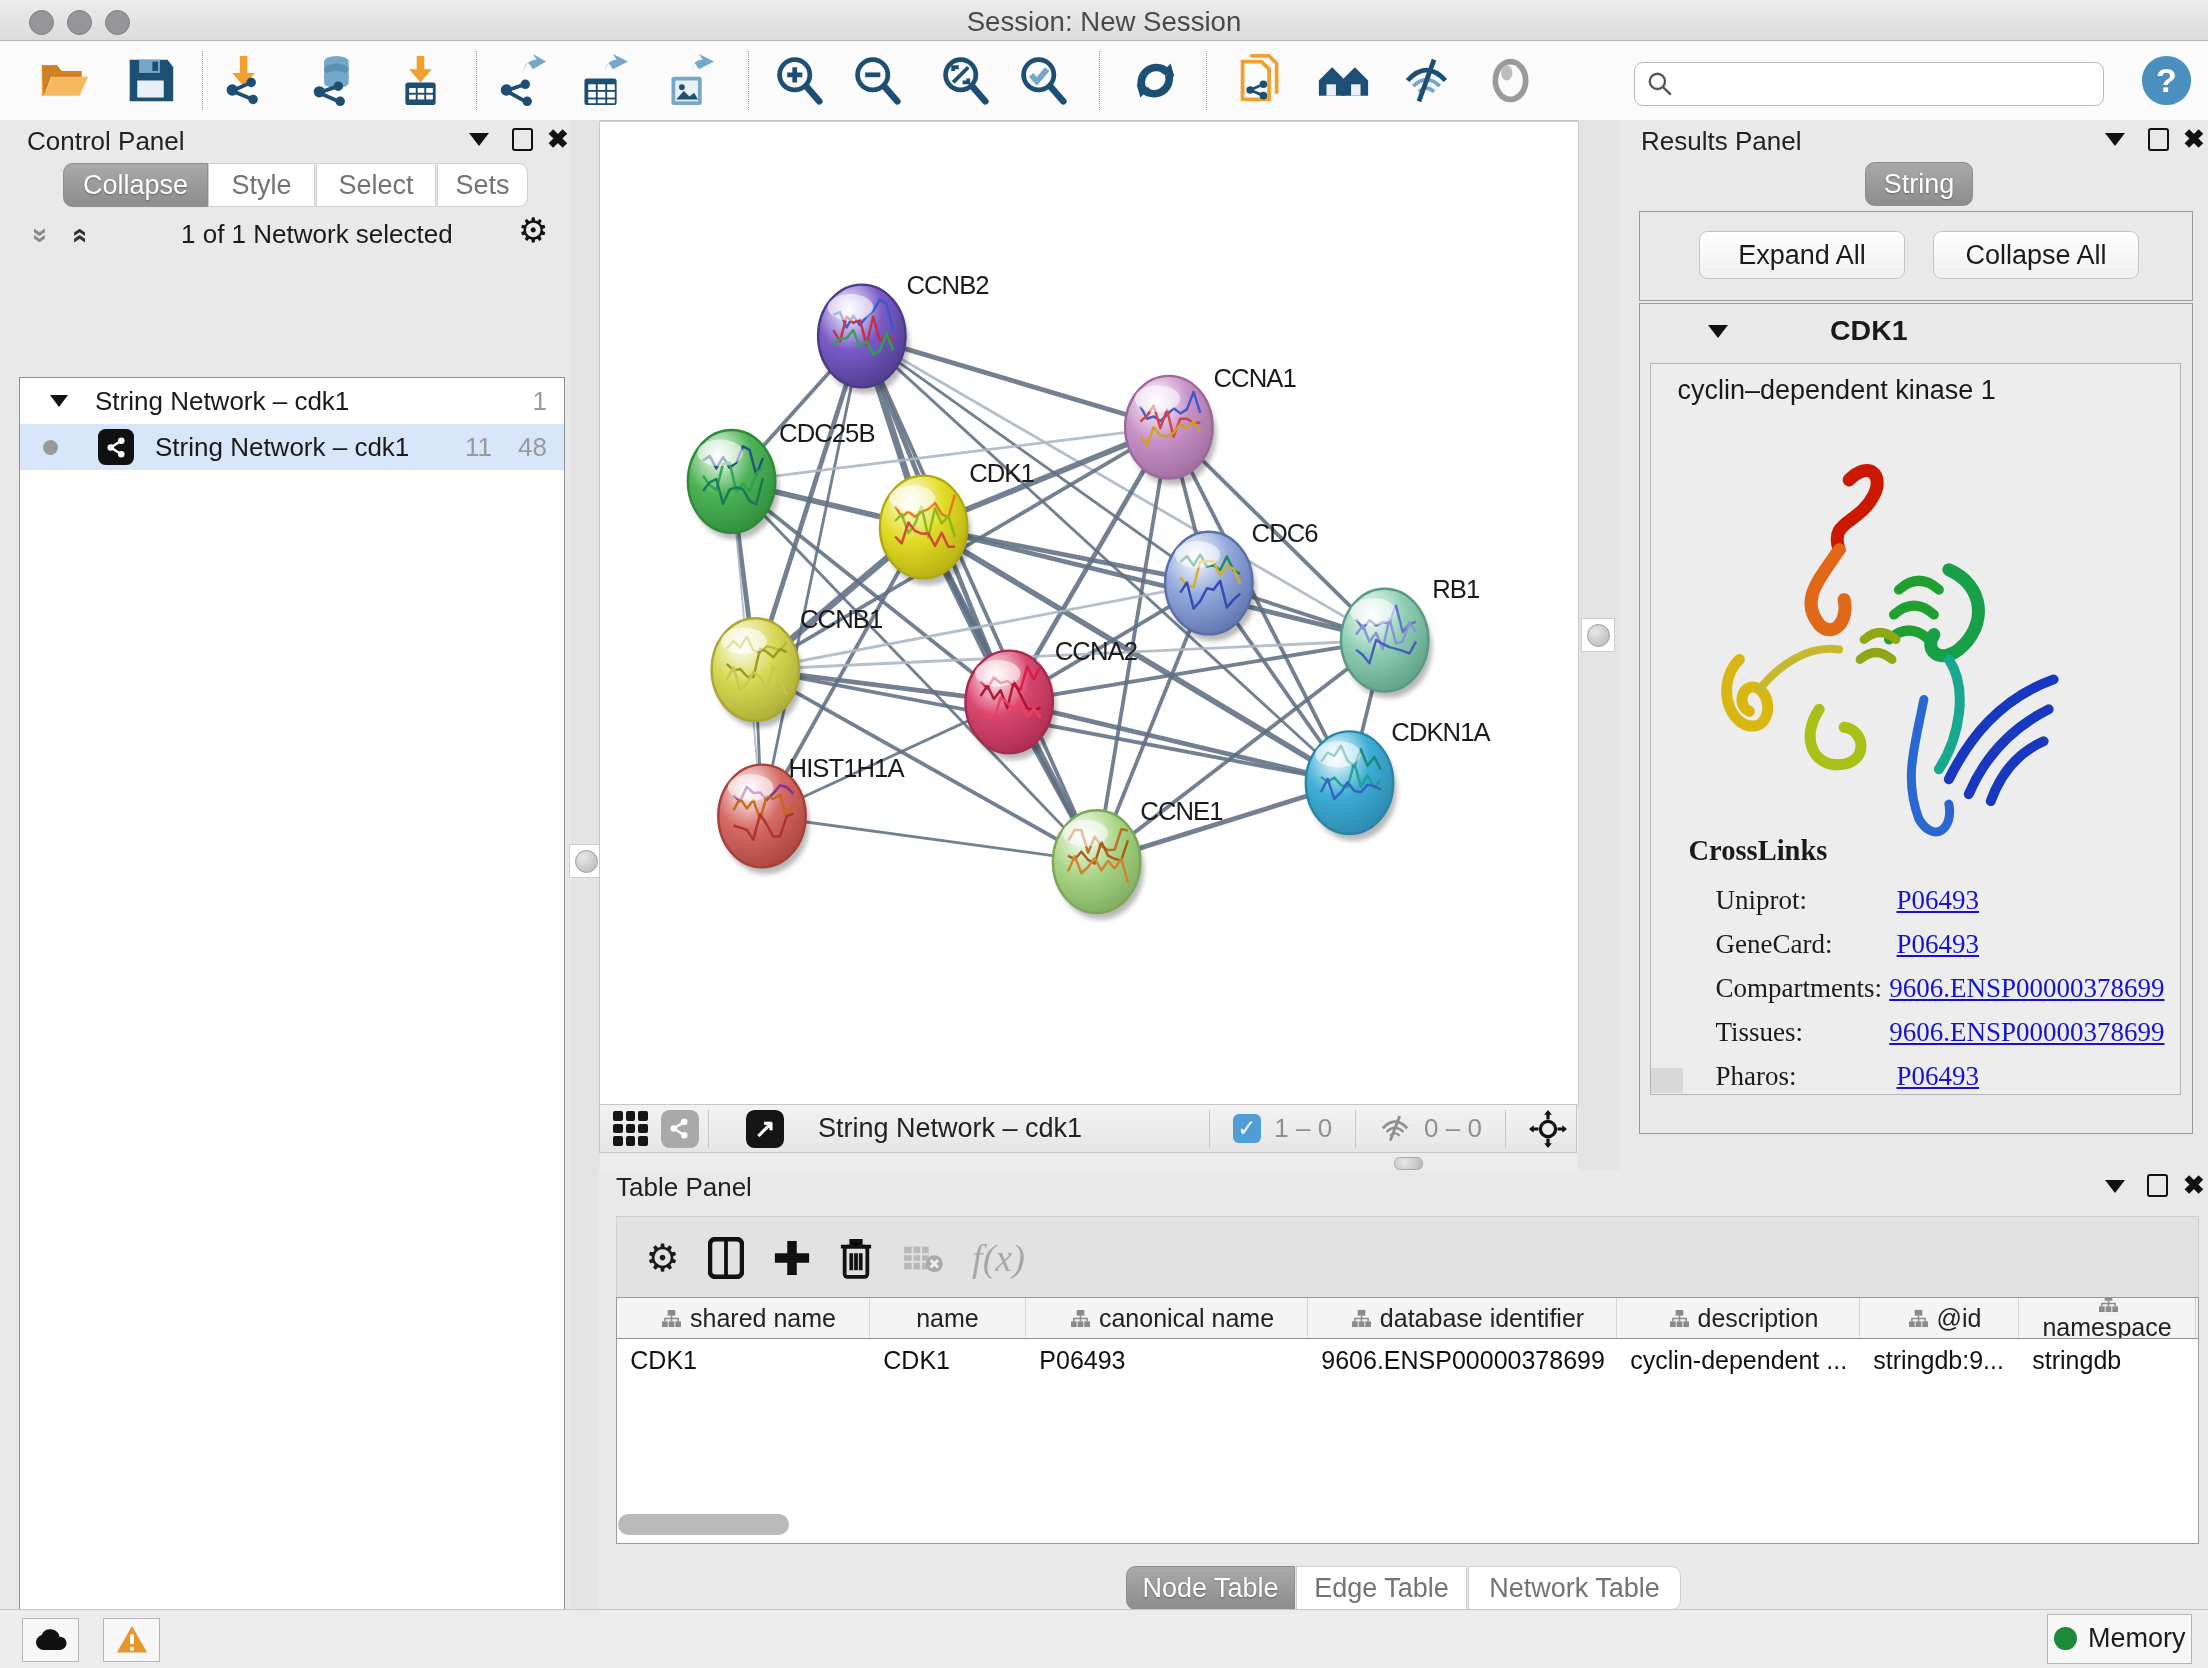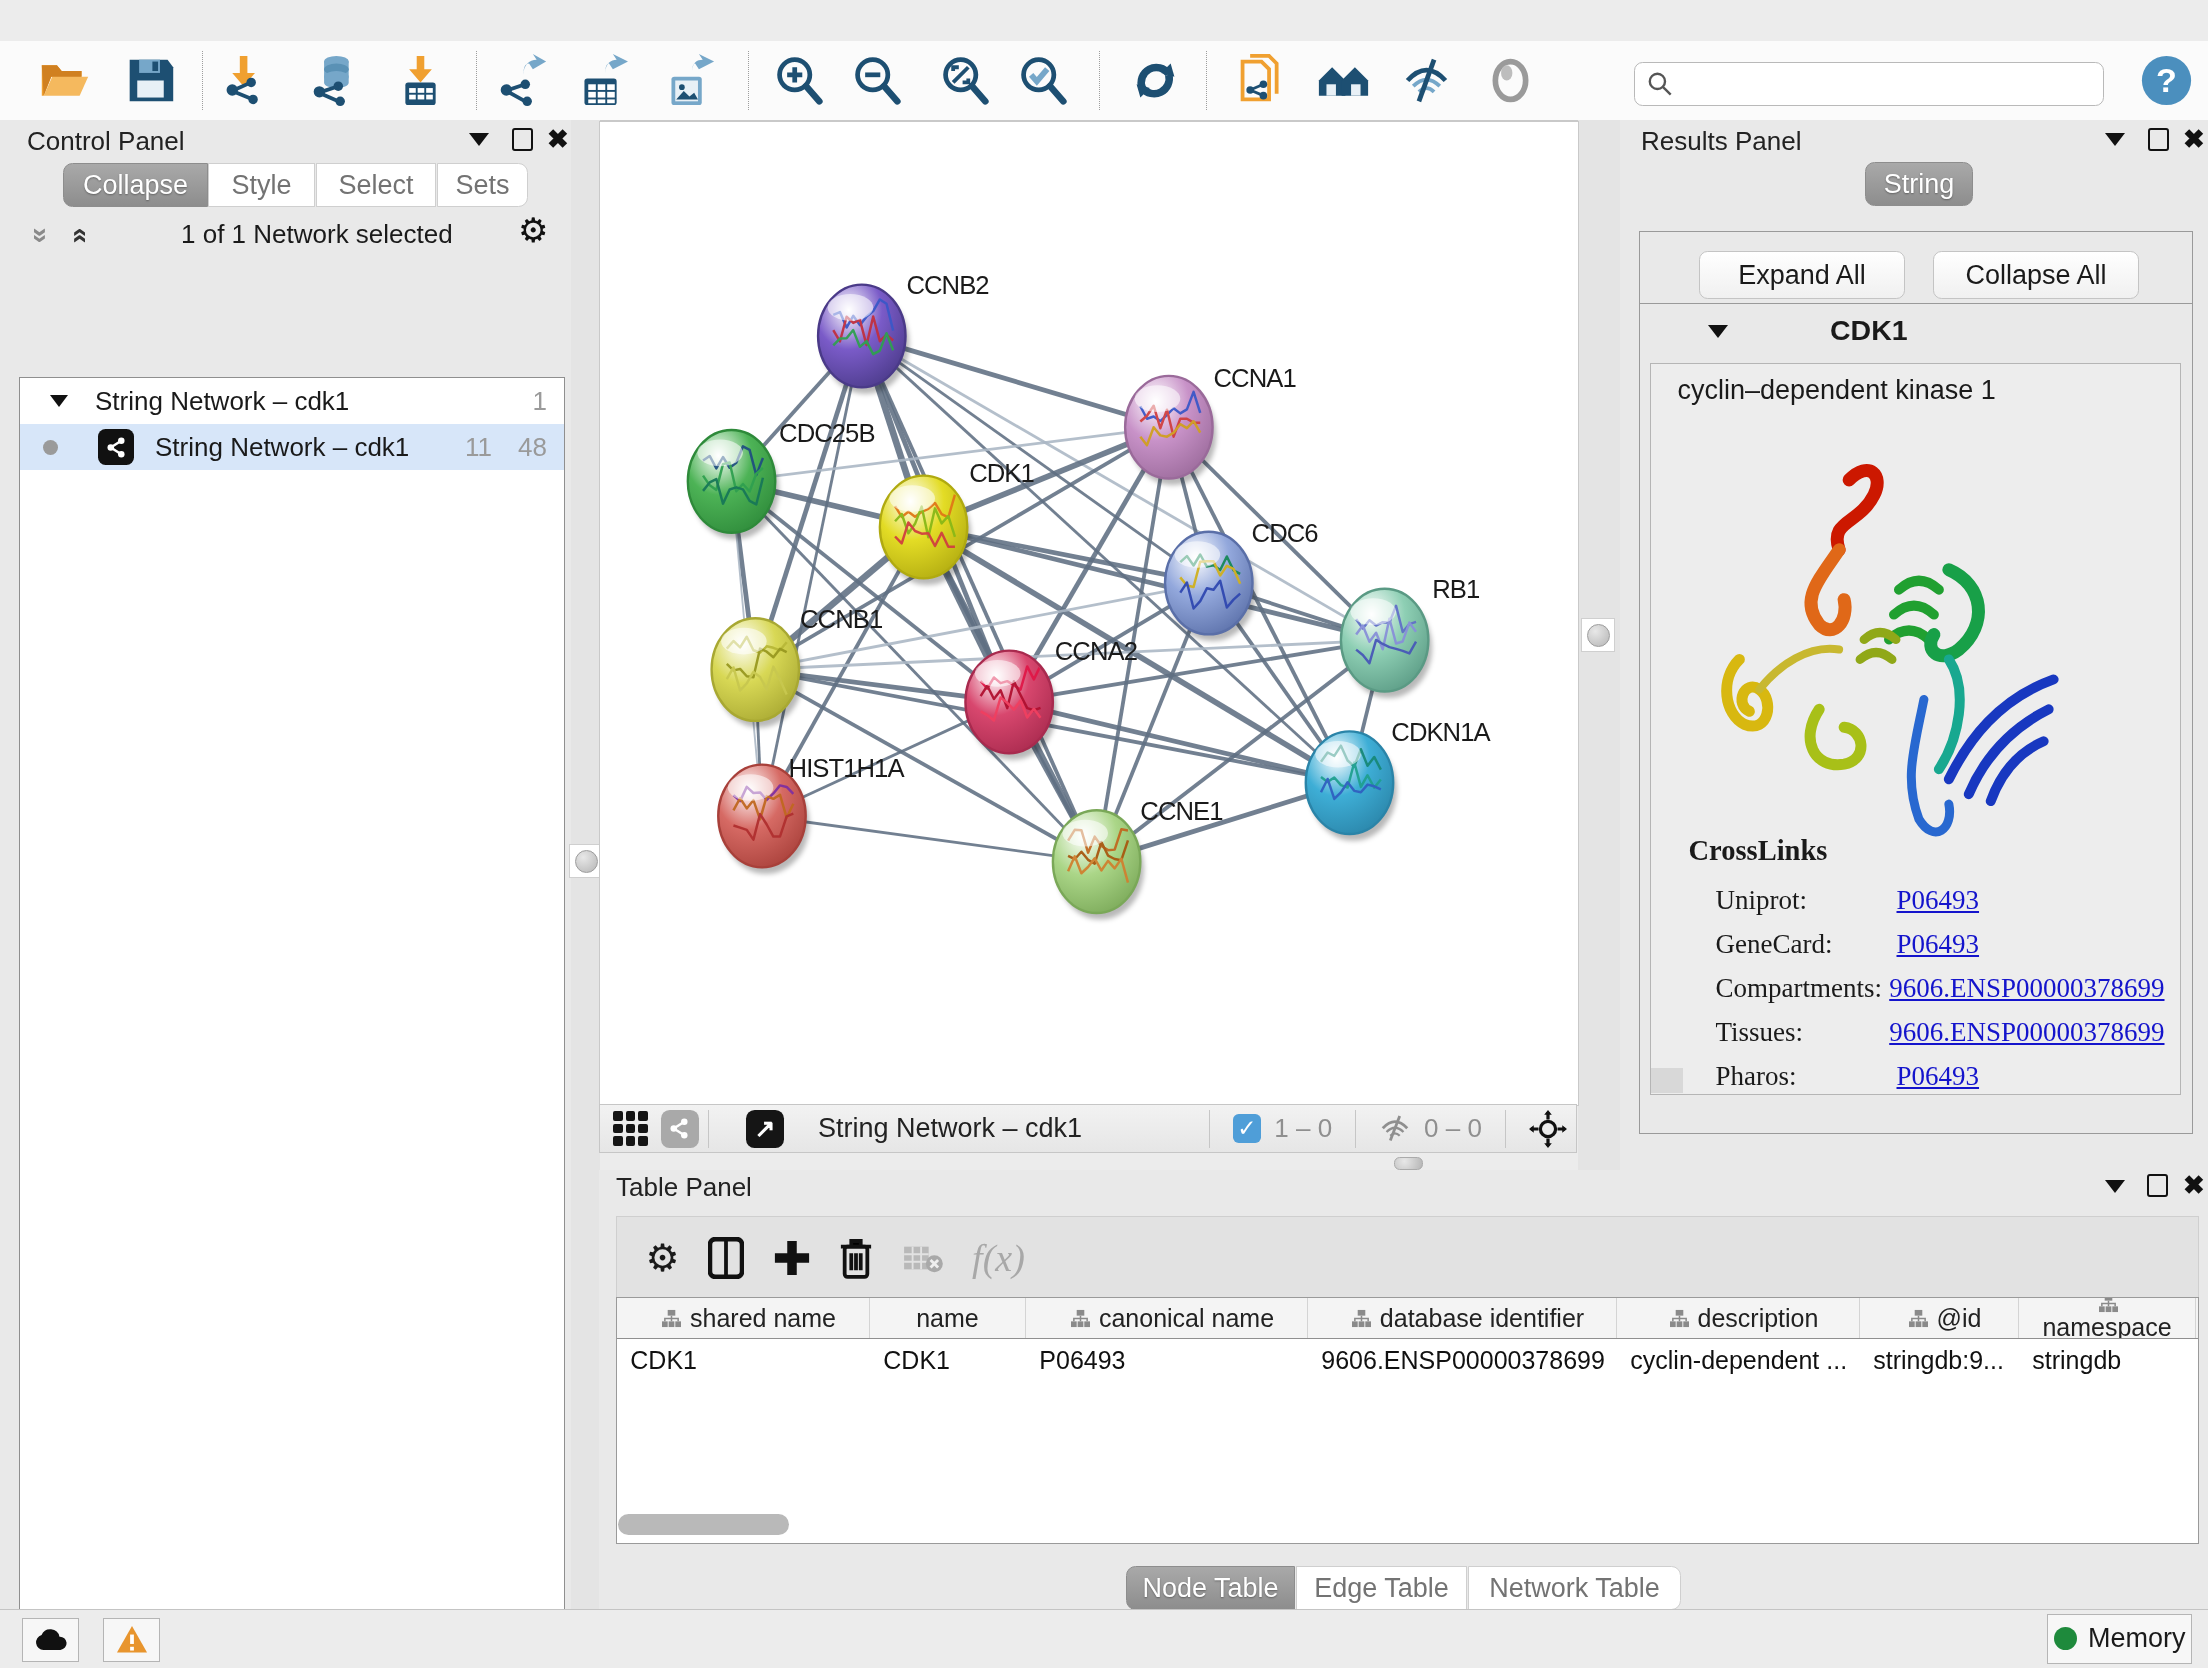--- a/index.html
+++ b/index.html
@@ -60,21 +60,21 @@
   .blackbtn{width:38px;height:38px;border-radius:8.6px;background:#151515;display:flex;
     align-items:center;justify-content:center;color:#fff;font-size:25px;font-weight:bold;}
   .graybtn{width:38px;height:38px;border-radius:8.6px;background:#a9a9a9;display:flex;
     align-items:center;justify-content:center;}
   #net-title{font-size:27px;color:#222;margin-left:34px;}
   .cnt{font-size:26px;color:#8f8f8f;}
   .chkbox{width:28.5px;height:28.5px;border-radius:5.7px;background:#4f9ed8;color:#fff;font-size:23px;
     display:flex;align-items:center;justify-content:center;}
   
   #results-panel{left:1620px;top:120px;width:589px;height:1489px;background:#e9e9e9;}
-  #rp-box1{left:19px;top:91px;width:552px;height:88px;border:1.9px solid #9a9a9a;background:#e9e9e9;margin-top:20px;}
+  #rp-box1{left:19px;top:91px;width:552px;height:88px;border:1.9px solid #9a9a9a;background:#e9e9e9;}
   .rp-btn{height:46px;background:linear-gradient(#ffffff,#f0f0f0);border:1px solid #c4c4c4;
     border-radius:8.6px;font-size:27px;display:flex;align-items:center;justify-content:center;}
   #rp-box2{left:19px;top:183px;width:552px;height:829px;border:1.9px solid #9a9a9a;background:#e9e9e9;}
   #rp-inner{left:9.5px;top:59px;width:529px;height:730px;background:#ededed;border:1px solid #b5b5b5;}
   #rp-gene{font-size:28.5px;font-weight:bold;}
   #rp-desc{font-size:27px;}
   .xl-title{font-family:"Liberation Serif",serif;font-size:28.5px;font-weight:bold;}
   .xl-row{display:flex;font-family:"Liberation Serif",serif;font-size:27px;height:44px;align-items:center;}
   .xl-label{width:181px;padding-left:27px;}
   .xl-link{color:#1414cc;text-decoration:underline;}
@@ -102,20 +102,26 @@
     display:flex;align-items:center;justify-content:center;font-size:27px;gap:11.4px;}
   #memory-dot{width:23px;height:23px;border-radius:50%;background:#1e8a3c;}
   .navy{fill:#1d4f72;} .orange{fill:#f0a030;}
   .nostroke{stroke:none;}
 </style>
 </head>
 <body>
 
 <div id="app">
 
+  <div id="titlebar" class="abs">
+    <div class="winbtn abs" style="left:28.5px"></div>
+    <div class="winbtn abs" style="left:67px"></div>
+    <div class="winbtn abs" style="left:105px"></div>
+    <div id="win-title" class="abs">Session: New Session</div>
+  </div>
 
   <div id="toolbar" class="abs">
     <div class="tbicon abs" style="left:36px">
       <svg viewBox="0 0 56 56">
           <path class="orange nostroke" d="M4 12h16l5 6h21v6H14L6 44H4z" fill="#c87818"></path>
           <path d="M6 44l9-20h38l-9 20z" fill="#f5b95e"></path>
           <path d="M4 12h16l5 6h21v6H14L6 44z" fill="#d08020"></path>
         </svg>
     </div>
     <div class="tbicon abs" style="left:122px">

